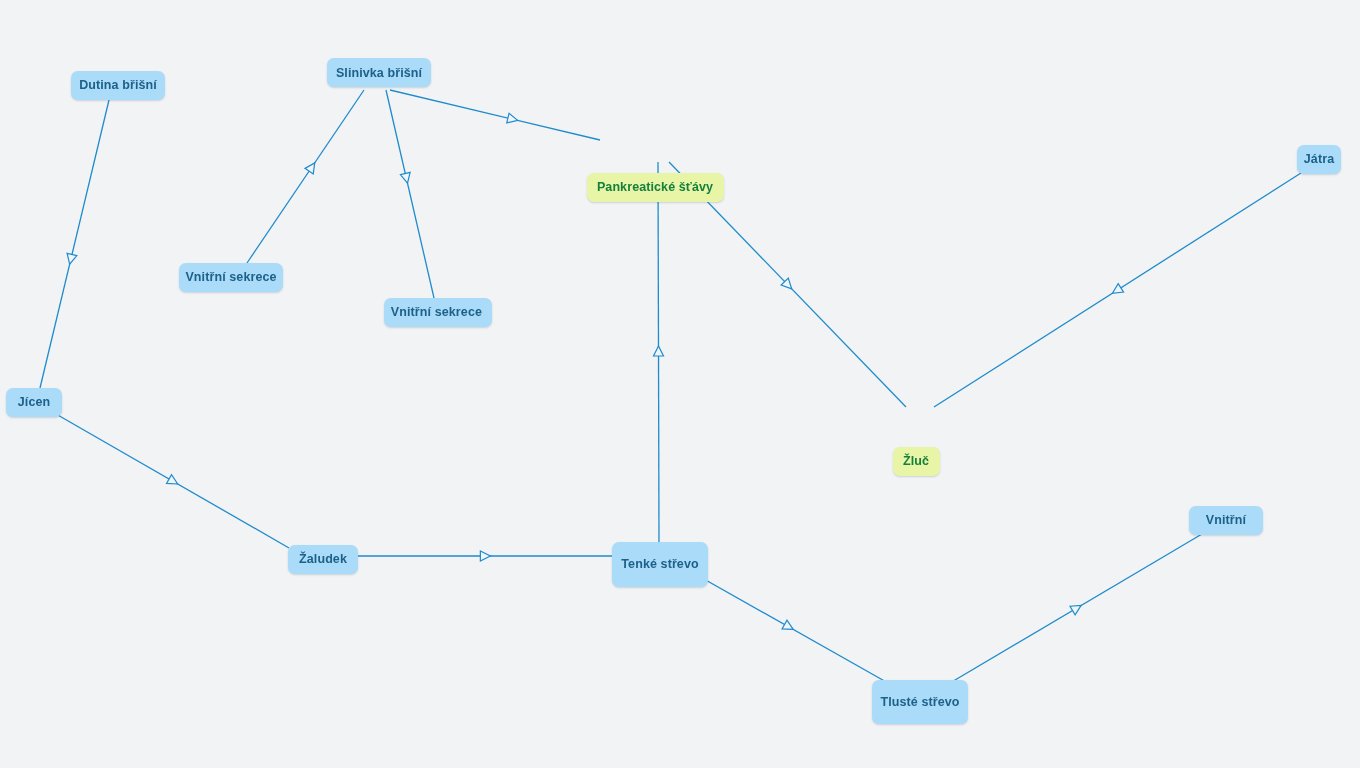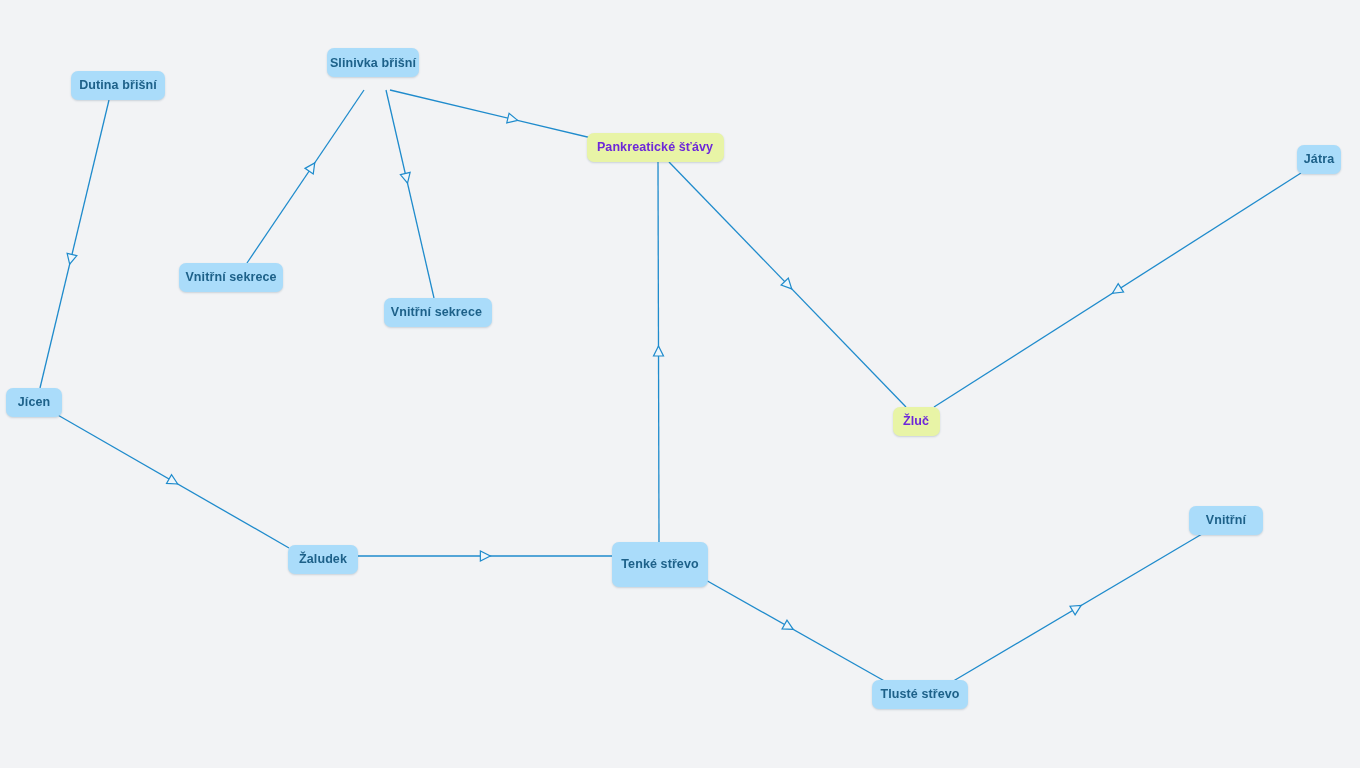--- a/index.html
+++ b/index.html
@@ -44,21 +44,22 @@
     height: 29px;
     cursor: pointer;
     box-shadow: 0 1px 2px rgba(60,90,120,0.22);
   }
   .node.blue {
     background: #aadcfa;
     color: #1d6189;
   }
   .node.yellow {
     background: #e8f4a6;
-    color: #6d28d9;
+    color: #15803d;
+    margin-top: 40px;
   }
 </style>
 </head>
 <body>
 
 <div id="canvas">
   <svg id="edge-layer" viewBox="0 0 1360 768" width="1360" height="768">
       <g>
         <line x1="109" y1="100" x2="40" y2="388" stroke="#1f8bcc" stroke-width="1.3"></line>
         <polygon points="6,0 -4,5 -4,-5" fill="#eef6fb" stroke="#1f8bcc" stroke-width="1.2" stroke-linejoin="miter" transform="translate(71.05,258.4) rotate(103.47315811273116)"></polygon>
@@ -100,21 +101,21 @@
         <polygon points="6,0 -4,5 -4,-5" fill="#eef6fb" stroke="#1f8bcc" stroke-width="1.2" stroke-linejoin="miter" transform="translate(788,626.5) rotate(29.466448275120094)"></polygon>
       </g>
       <g>
         <line x1="950" y1="683" x2="1202" y2="534" stroke="#1f8bcc" stroke-width="1.3"></line>
         <polygon points="6,0 -4,5 -4,-5" fill="#eef6fb" stroke="#1f8bcc" stroke-width="1.2" stroke-linejoin="miter" transform="translate(1076,608.5) rotate(-30.594544551448532)"></polygon>
       </g>
     </svg>
 <div class="node blue" style="left: 71px; top: 70.5px; width: 94px; height: 29px;">
       <span>Dutina břišní</span>
     </div>
-    <div class="node blue" style="left: 327px; top: 48px; width: 92px; height: 29px;">
+    <div class="node blue" style="left: 327px; top: 58px; width: 104px; height: 29px;">
       <span>Slinivka břišní</span>
     </div>
     <div class="node yellow" style="left: 586.5px; top: 132.5px; width: 137px; height: 29px;">
       <span>Pankreatické šťávy</span>
     </div>
     <div class="node blue" style="left: 1297px; top: 144.5px; width: 44px; height: 29px;">
       <span>Játra</span>
     </div>
     <div class="node blue" style="left: 179px; top: 262.5px; width: 104px; height: 29px;">
       <span>Vnitřní sekrece</span>
@@ -130,16 +131,16 @@
     </div>
     <div class="node blue" style="left: 1189px; top: 505.5px; width: 74px; height: 29px;">
       <span>Vnitřní</span>
     </div>
     <div class="node blue" style="left: 288px; top: 544.5px; width: 70px; height: 29px;">
       <span>Žaludek</span>
     </div>
     <div class="node blue" style="left: 612px; top: 541.5px; width: 96px; height: 45px;">
       <span>Tenké střevo</span>
     </div>
-    <div class="node blue" style="left: 872px; top: 679.5px; width: 96px; height: 29px;">
+    <div class="node blue" style="left: 872px; top: 679.5px; width: 96px; height: 44px;">
       <span>Tlusté střevo</span>
     </div>
   </div>
 
 </body></html>

